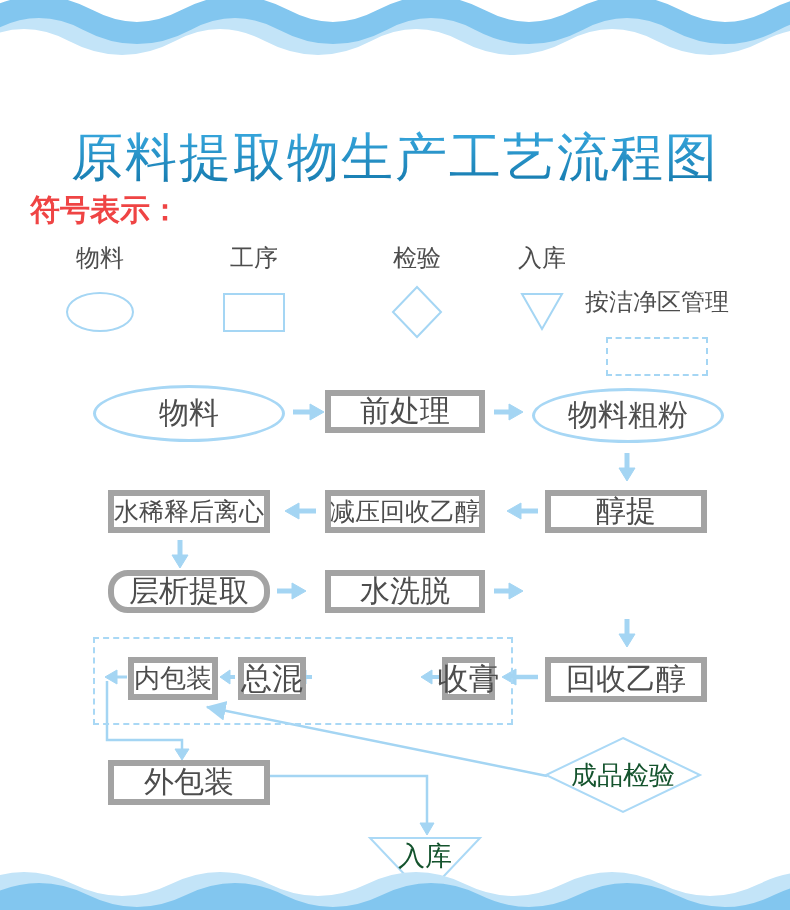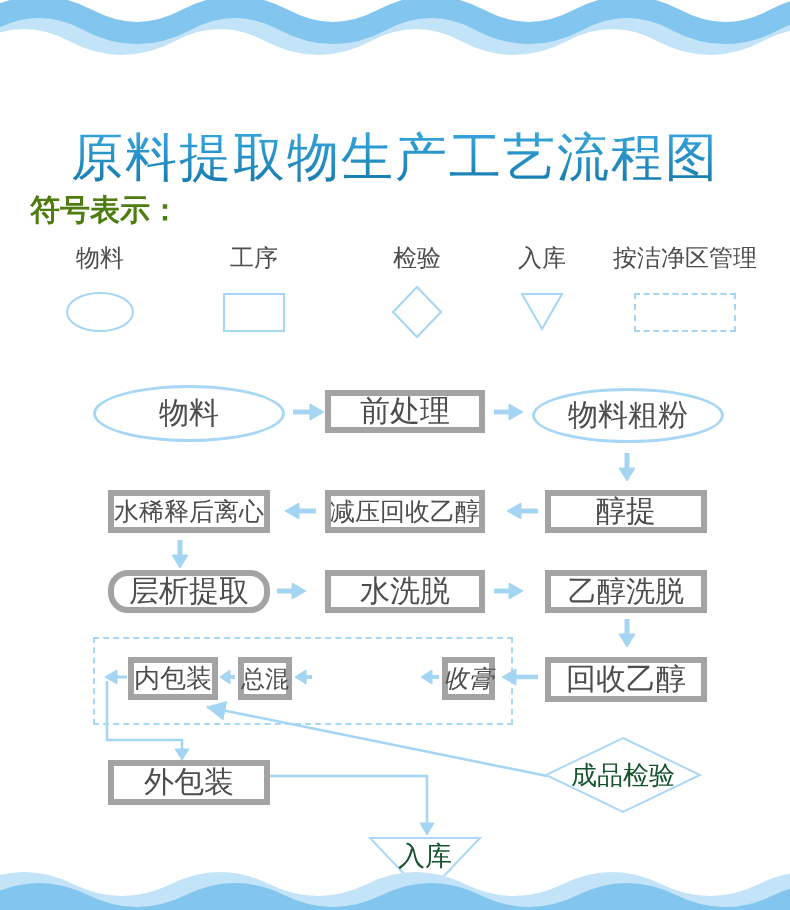--- a/index.html
+++ b/index.html
@@ -7,21 +7,21 @@
         font-family:"Liberation Sans","DejaVu Sans",sans-serif;}
   svg{display:block;}
   .wave-top{position:absolute;left:0;top:0;}
   .wave-bottom{position:absolute;left:0;top:850px;}
   .title{position:absolute;left:0;right:0;top:88px;text-align:center;
          font-size:52px;font-weight:normal;letter-spacing:2px;color:#1a84b8;}
   @supports ((-webkit-background-clip:text) or (background-clip:text)){
     .title{background:linear-gradient(180deg,#3cade4 0%,#1174a7 100%);
            -webkit-background-clip:text;background-clip:text;color:transparent;}
   }
-  .legend-heading{position:absolute;left:30px;top:190px;font-size:30px;font-weight:bold;color:#4d7c0f;}
+  .legend-heading{position:absolute;left:30px;top:190px;font-size:30px;font-weight:bold;color:#ef4444;}
   .legend-item{position:absolute;top:240px;text-align:center;}
   .legend-label{font-size:24px;color:#4d4d4d;height:46px;line-height:36px;}
   .legend-shape-box{display:flex;justify-content:center;align-items:center;height:52px;}
   .lg-ellipse{width:64px;height:36px;border:2px solid #a5d6f4;border-radius:50%;}
   .lg-rect{width:58px;height:35px;border:2px solid #a5d6f4;}
   .lg-dashed{width:98px;height:35px;border:2px dashed #a5d6f4;}
   .connectors{position:absolute;left:0;top:0;}
   .node{position:absolute;box-sizing:border-box;background:#fff;border:6px solid #a3a3a3;
         display:flex;align-items:center;justify-content:center;color:#4d4d4d;white-space:nowrap;}
   .ellipse{border-radius:50%;border:3px solid #a7d7f5;}
@@ -63,21 +63,21 @@
     </div>
   </div>
   <div class="legend-item" style="left:502px;width:80px;">
     <div class="legend-label">入库</div>
     <div class="legend-shape-box">
       <svg width="46" height="40">
         <polygon points="3,2 43,2 23,37" fill="none" stroke="#a5d6f4" stroke-width="2"></polygon>
       </svg>
     </div>
   </div>
-  <div class="legend-item" style="left:610px;width:150px;">
+  <div class="legend-item" style="left:582px;width:150px;margin-top:44px;">
     <div class="legend-label">按洁净区管理</div>
     <div class="legend-shape-box">
         <div class="lg-dashed"></div>
       </div>
   </div>
 
   <svg class="connectors" width="790" height="910" viewBox="0 0 790 910">
     <defs>
       <marker id="ah" markerWidth="9" markerHeight="9" refX="7.5" refY="4" orient="auto">
         <path d="M0,0 L8,4 L0,8 Z" fill="#a4d5f3"></path>
@@ -161,25 +161,24 @@
   <div class="node ellipse" style="left:93px;top:385px;width:192px;height:57px;font-size:30px;">物料</div>
   <div class="node" style="left:325px;top:390px;width:160px;height:43px;font-size:30px;">前处理</div>
   <div class="node ellipse" style="left:532px;top:388px;width:192px;height:55px;font-size:30px;">物料粗粉</div>
 
   <div class="node" style="left:108px;top:490px;width:162px;height:43px;font-size:25px;">水稀释后离心</div>
   <div class="node" style="left:325px;top:490px;width:160px;height:43px;font-size:25px;">减压回收乙醇</div>
   <div class="node" style="left:545px;top:490px;width:162px;height:43px;font-size:30px;">醇提</div>
 
   <div class="node" style="left:108px;top:570px;width:162px;height:43px;font-size:30px;border-radius:20px;">层析提取</div>
   <div class="node" style="left:325px;top:570px;width:160px;height:43px;font-size:30px;">水洗脱</div>
-  <div class="node" style="left:545px;top:570px;width:162px;height:43px;font-size:29px;">乙醇洗脱</div>
 
   <div class="node" style="left:128px;top:657px;width:90px;height:43px;font-size:26px;">内包装</div>
-  <div class="node" style="left:238px;top:657px;width:54px;height:43px;font-size:24px;font-family:Liberation Serif, serif;">总混</div>
-  <div class="node" style="left:442px;top:657px;width:53px;height:43px;font-size:25px;font-style:italic;">收膏</div>
+  <div class="node" style="left:238px;top:657px;width:68px;height:43px;font-size:31px;font-family:Liberation Serif, serif;">总混</div>
+  <div class="node" style="left:442px;top:657px;width:53px;height:43px;font-size:31px;">收膏</div>
   <div class="node" style="left:545px;top:657px;width:162px;height:45px;font-size:30px;">回收乙醇</div>
 
   <div class="node" style="left:108px;top:760px;width:162px;height:45px;font-size:30px;">外包装</div>
 
   <div class="flow-label" style="left:548px;top:761px;width:150px;height:28px;font-size:26px;">成品检验</div>
   <div class="flow-label" style="left:375px;top:842px;width:100px;height:28px;font-size:27px;">入库</div>
 
   <svg class="wave-bottom" width="790" height="60" viewBox="0 0 790 60">
     <path d="M-25,34 q49,-24 98,0 t98,0 t98,0 t98,0 t98,0 t98,0 t98,0 t98,0 t98,0 L790,60 L0,60 Z" fill="#c3e4f8"></path>
     <path d="M-10,45 q49,-24 98,0 t98,0 t98,0 t98,0 t98,0 t98,0 t98,0 t98,0 t98,0 L790,60 L0,60 Z" fill="#82c6ef"></path>

